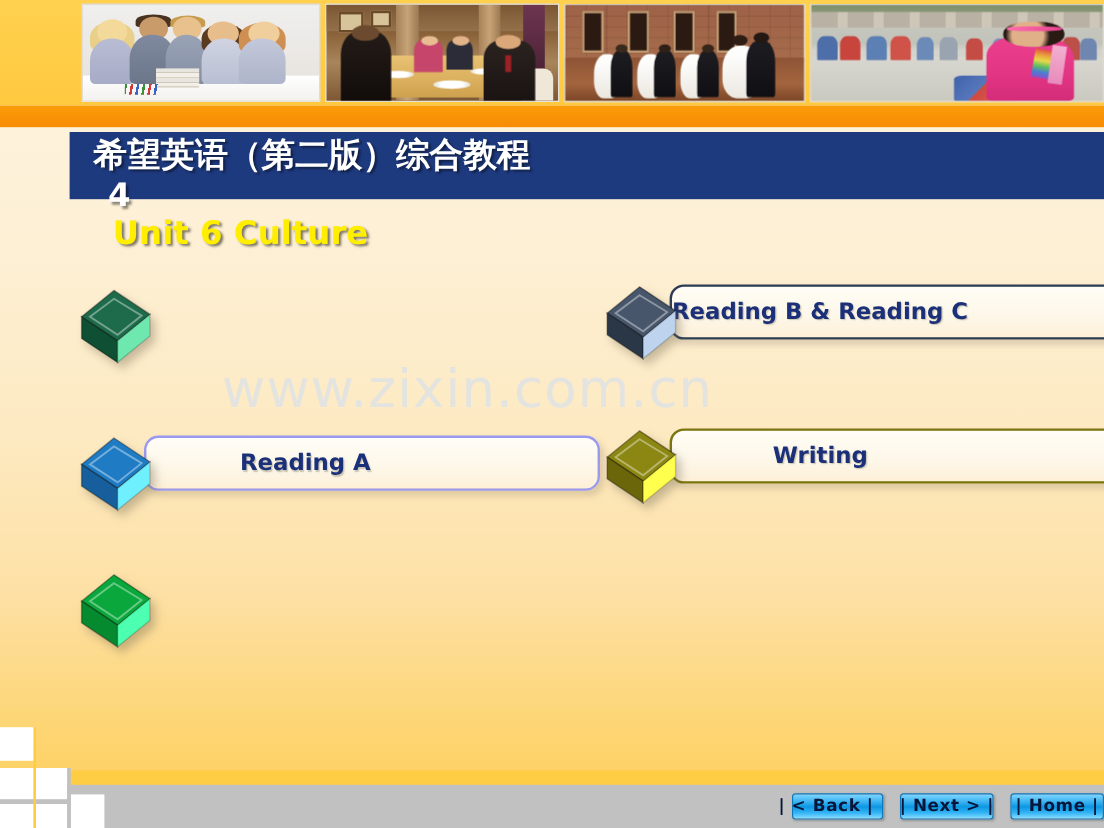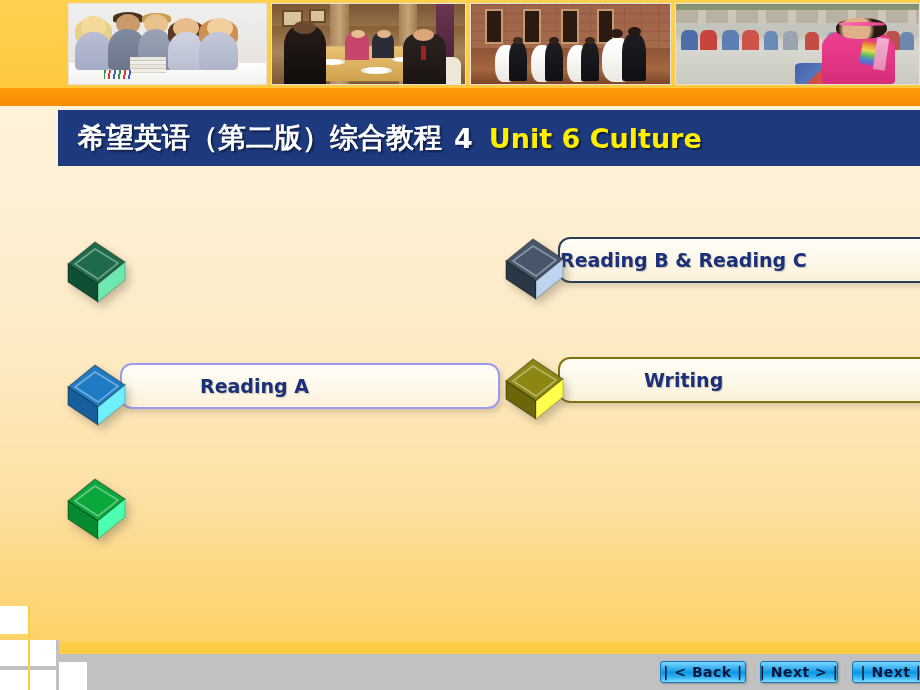--- a/index.html
+++ b/index.html
@@ -214,23 +214,23 @@
 
   
   .title-bar {
     position: absolute;
     left: 58px;
     top: 110px;
     width: 862px;
     height: 56px;
     background: #1e3a7f;
     display: flex;
-    align-items: center;
     padding-left: 20px;
     box-sizing: border-box;
+    flex-direction: column;
   }
   .title-cn {
     color: #ffffff;
     font-size: 28px;
     font-weight: bold;
     letter-spacing: 0px;
     text-shadow: 2px 2px 2px rgba(0,0,0,0.45);
     white-space: nowrap;
     font-family: "DejaVu Sans", "Liberation Sans", sans-serif;
   }
@@ -353,21 +353,21 @@
     padding: 0 7px;
   }
   .nav-btn span {
     font-size: 14px;
     font-weight: bold;
     color: #05163a;
     font-family: "DejaVu Sans", "Liberation Sans", sans-serif;
     letter-spacing: 0.5px;
     white-space: nowrap;
   }
-  .nav-back { width: 86px; }
+  .nav-back { width: 76px; justify-content: flex-end; }
   .nav-next { width: 78px; }
   .nav-home { width: 78px; }
 </style>
 </head>
 <body>
 
 <div id="slide">
 
   <div class="photo-band">
     <div class="photo-strip">
@@ -471,20 +471,21 @@
   </div>
 
   <div class="orange-band"></div>
 
   <div class="title-bar">
     <span class="title-cn">希望英语（第二版）综合教程</span>
     <span class="title-num">4</span>
     <span class="title-en">Unit 6 Culture</span>
   </div>
 
+  <div class="watermark">www.zixin.com.cn</div>
 
   <div id="menu-root">
       <div class="menu-item" style="left: 62px; top: 240px; width: 440px;">
         <svg class="cube" viewBox="0 0 66 66">
           <path d="M33 2 L63 22 L36 44 L6 24 Z" fill="#1d6b4a" stroke="rgba(0,0,0,0.35)" stroke-width="1.2"></path>
           <path d="M6 24 L36 44 L36 62 L6 42 Z" fill="#0f4f33" stroke="rgba(0,0,0,0.35)" stroke-width="1.2"></path>
           <path d="M36 44 L63 22 L63 40 L36 62 Z" fill="#6fe8b0" stroke="rgba(0,0,0,0.18)" stroke-width="1.2"></path>
           <path d="M33 9 L56 23 L36 39 L13 24 Z" fill="none" stroke="rgba(255,255,255,0.38)" stroke-width="1.6"></path>
         </svg>
       </div>
@@ -544,17 +545,17 @@
   <div class="deco-gapv2"></div>
 
   <div class="nav-group">
     <div class="nav-btn nav-back">
       <span>| &lt; Back |</span>
     </div>
     <div class="nav-btn nav-next">
       <span>| Next &gt; |</span>
     </div>
     <div class="nav-btn nav-home">
-      <span>| Next |</span>
+      <span>| Home |</span>
     </div>
   </div>
 
 </div>
 
 </body></html>

